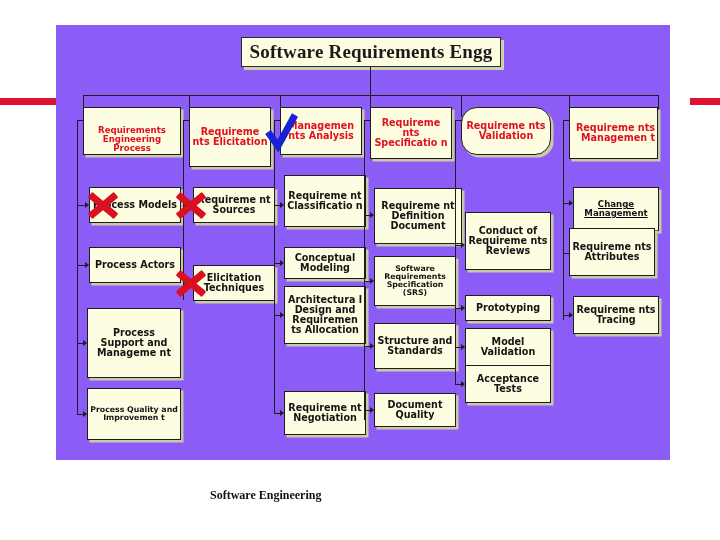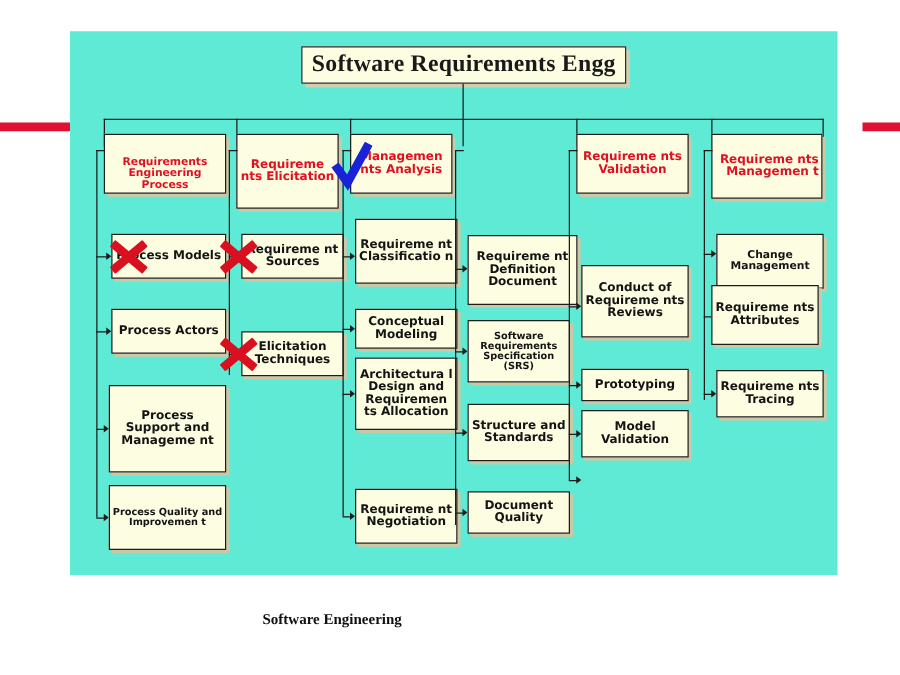--- a/index.html
+++ b/index.html
@@ -22,21 +22,21 @@
     top:98px;
   }
   #redbar-left{left:0px;width:57px;}
   #redbar-right{left:690px;width:30px;}
 
   
   #panel{
     position:absolute;
     left:56px;top:25px;
     width:614px;height:435px;
-    background:#5eead4;
+    background:#8b5cf6;
   }
 
   
   #title-box{
     position:absolute;
     left:185px;top:12px;
     width:260px;height:30px;
     background:#FDFDE2;
     border:1.5px solid #2b2b2b;
     box-shadow:3px 3px 0 0 #cfcfb0;
@@ -221,20 +221,23 @@
     <div class="node fs-m" style="left:228px;top:261px;width:82px;height:58px;">
       <span class="lbl">Architectura l Design and Requiremen ts Allocation</span>
     </div>
 
     <div class="ln h" style="left:218px;top:388px;width:8px;"></div>
     <div class="arrow" style="left:224px;top:385px;"></div>
     <div class="node fs-m" style="left:228px;top:366px;width:82px;height:44px;">
       <span class="lbl">Requireme nt Negotiation</span>
     </div>
 
+    <div class="node head fs-m" style="left:314px;top:82px;width:82px;height:52px;">
+      <span class="lbl">Requireme nts Specificatio n</span>
+    </div>
 
     <div class="ln v" style="left:308px;top:95px;height:300px;"></div>
     <div class="ln h" style="left:308px;top:95px;width:7px;"></div>
 
     <div class="ln h" style="left:308px;top:190px;width:8px;"></div>
     <div class="arrow" style="left:314px;top:187px;"></div>
     <div class="node fs-m" style="left:318px;top:163px;width:88px;height:56px;">
       <span class="lbl">Requireme nt Definition Document</span>
     </div>
 
@@ -249,21 +252,21 @@
     <div class="node fs-m" style="left:318px;top:298px;width:82px;height:46px;">
       <span class="lbl">Structure and Standards</span>
     </div>
 
     <div class="ln h" style="left:308px;top:385px;width:8px;"></div>
     <div class="arrow" style="left:314px;top:382px;"></div>
     <div class="node fs-m" style="left:318px;top:368px;width:82px;height:34px;">
       <span class="lbl">Document Quality</span>
     </div>
 
-    <div class="node head fs-m" style="left:405px;top:82px;width:90px;height:48px;">
+    <div class="node head fs-m" style="left:405px;top:82px;width:90px;height:48px;border-radius:16px;">
       <span class="lbl">Requireme nts Validation</span>
     </div>
 
     <div class="ln v" style="left:399px;top:95px;height:264px;"></div>
     <div class="ln h" style="left:399px;top:95px;width:7px;"></div>
 
     <div class="ln h" style="left:399px;top:220px;width:8px;"></div>
     <div class="arrow" style="left:405px;top:217px;"></div>
     <div class="node fs-m" style="left:409px;top:187px;width:86px;height:58px;">
       <span class="lbl">Conduct of Requireme nts Reviews</span>
@@ -276,31 +279,34 @@
     </div>
 
     <div class="ln h" style="left:399px;top:322px;width:8px;"></div>
     <div class="arrow" style="left:405px;top:319px;"></div>
     <div class="node fs-m" style="left:409px;top:303px;width:86px;height:38px;">
       <span class="lbl">Model Validation</span>
     </div>
 
     <div class="ln h" style="left:399px;top:359px;width:8px;"></div>
     <div class="arrow" style="left:405px;top:356px;"></div>
+    <div class="node fs-m" style="left:409px;top:340px;width:86px;height:38px;">
+      <span class="lbl">Acceptance Tests</span>
+    </div>
 
     <div class="node head fs-m" style="left:513px;top:82px;width:89px;height:52px;text-align:right;">
       <span class="lbl">Requireme nts Managemen t</span>
     </div>
 
     <div class="ln v" style="left:507px;top:95px;height:200px;"></div>
     <div class="ln h" style="left:507px;top:95px;width:7px;"></div>
 
     <div class="ln h" style="left:507px;top:178px;width:8px;"></div>
     <div class="arrow" style="left:513px;top:175px;"></div>
-    <div class="node fs-s" style="left:517px;top:162px;width:86px;height:44px;">
+    <div class="node fs-s" style="left:517px;top:162px;width:86px;height:44px;text-decoration:underline;">
       <span class="lbl">Change Management</span>
     </div>
 
     <div class="ln h" style="left:507px;top:228px;width:8px;"></div>
     <div class="arrow" style="left:513px;top:225px;"></div>
     <div class="node fs-m" style="left:513px;top:203px;width:86px;height:48px;">
       <span class="lbl">Requireme nts Attributes</span>
     </div>
 
     <div class="ln h" style="left:507px;top:290px;width:8px;"></div>

